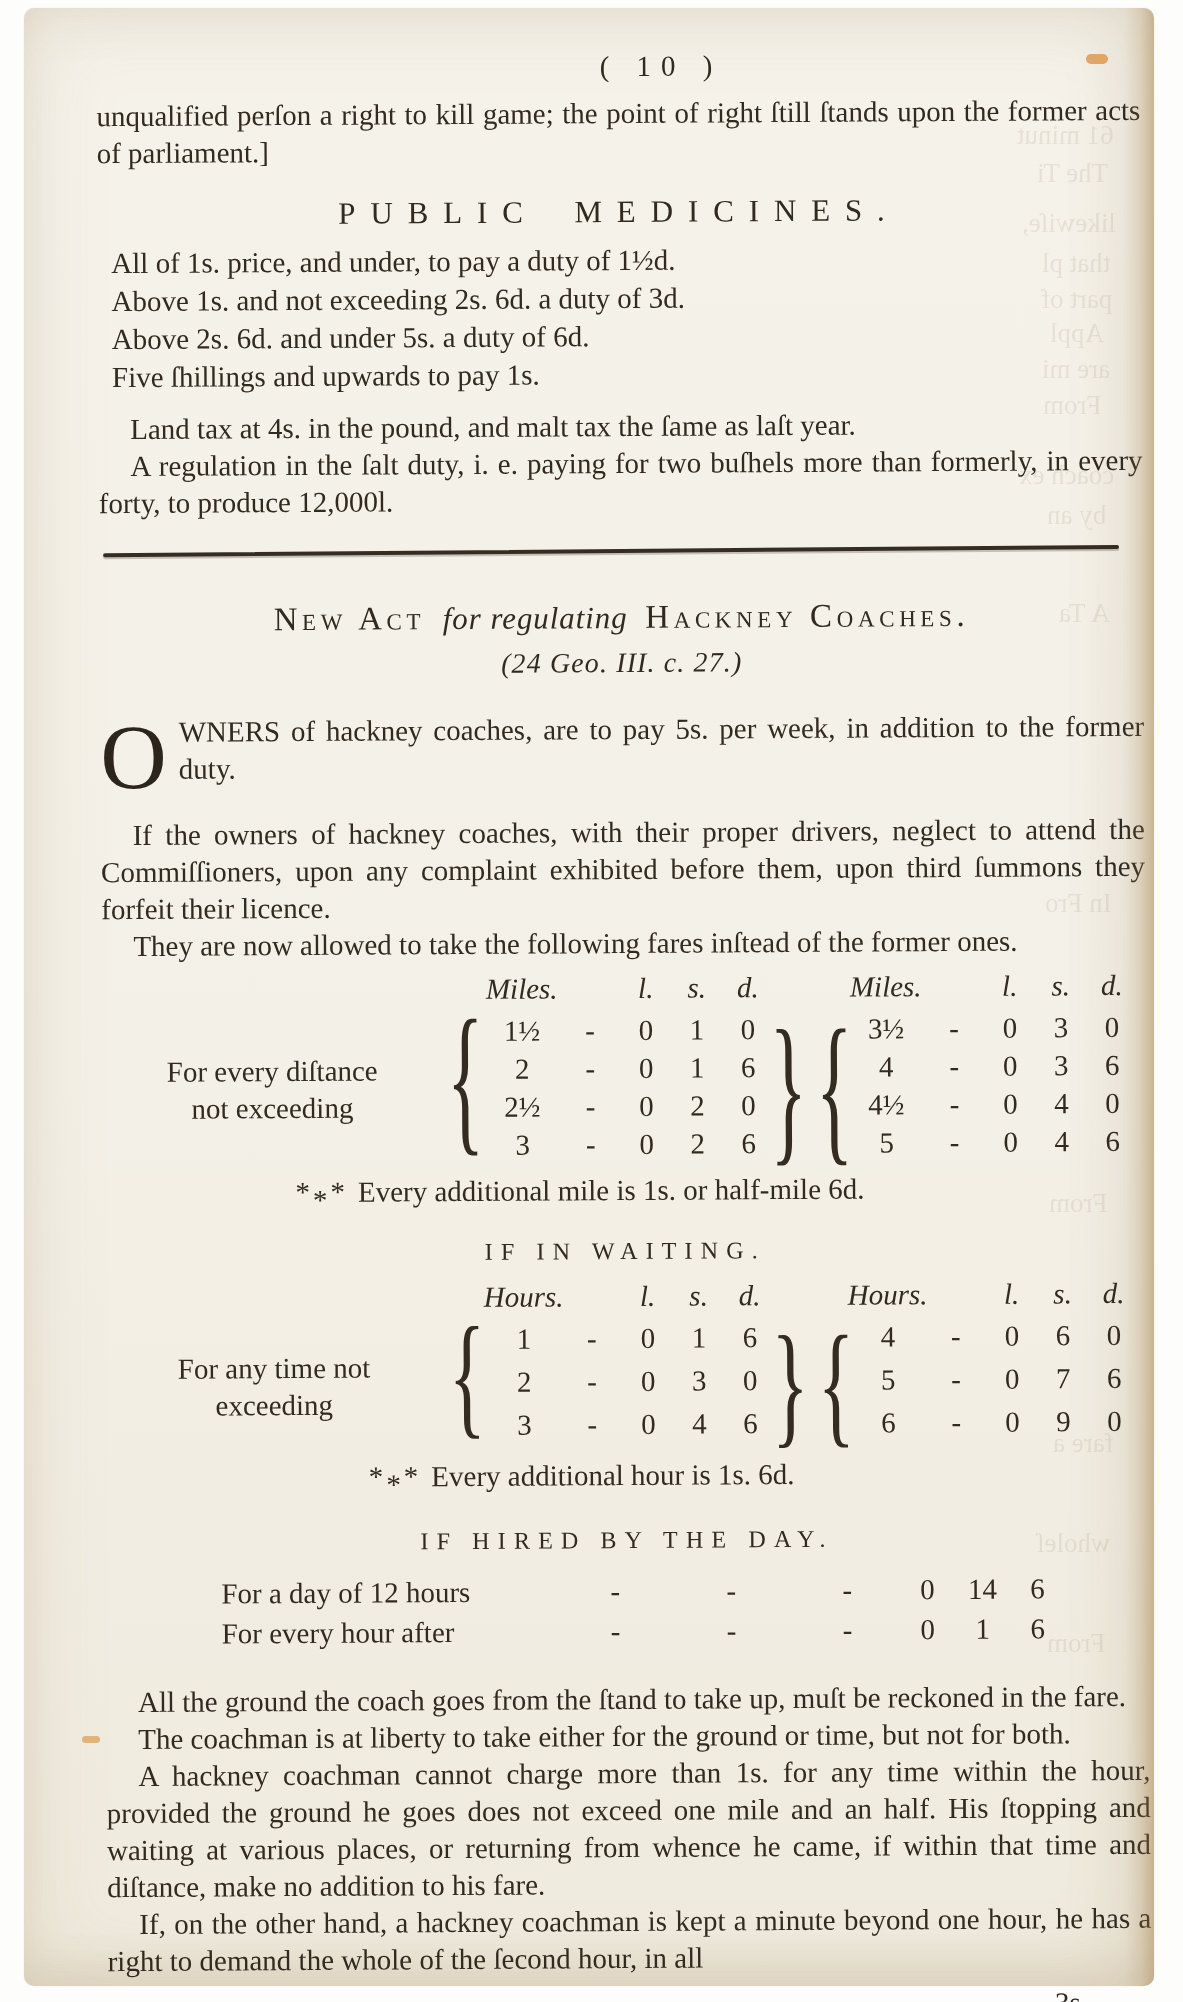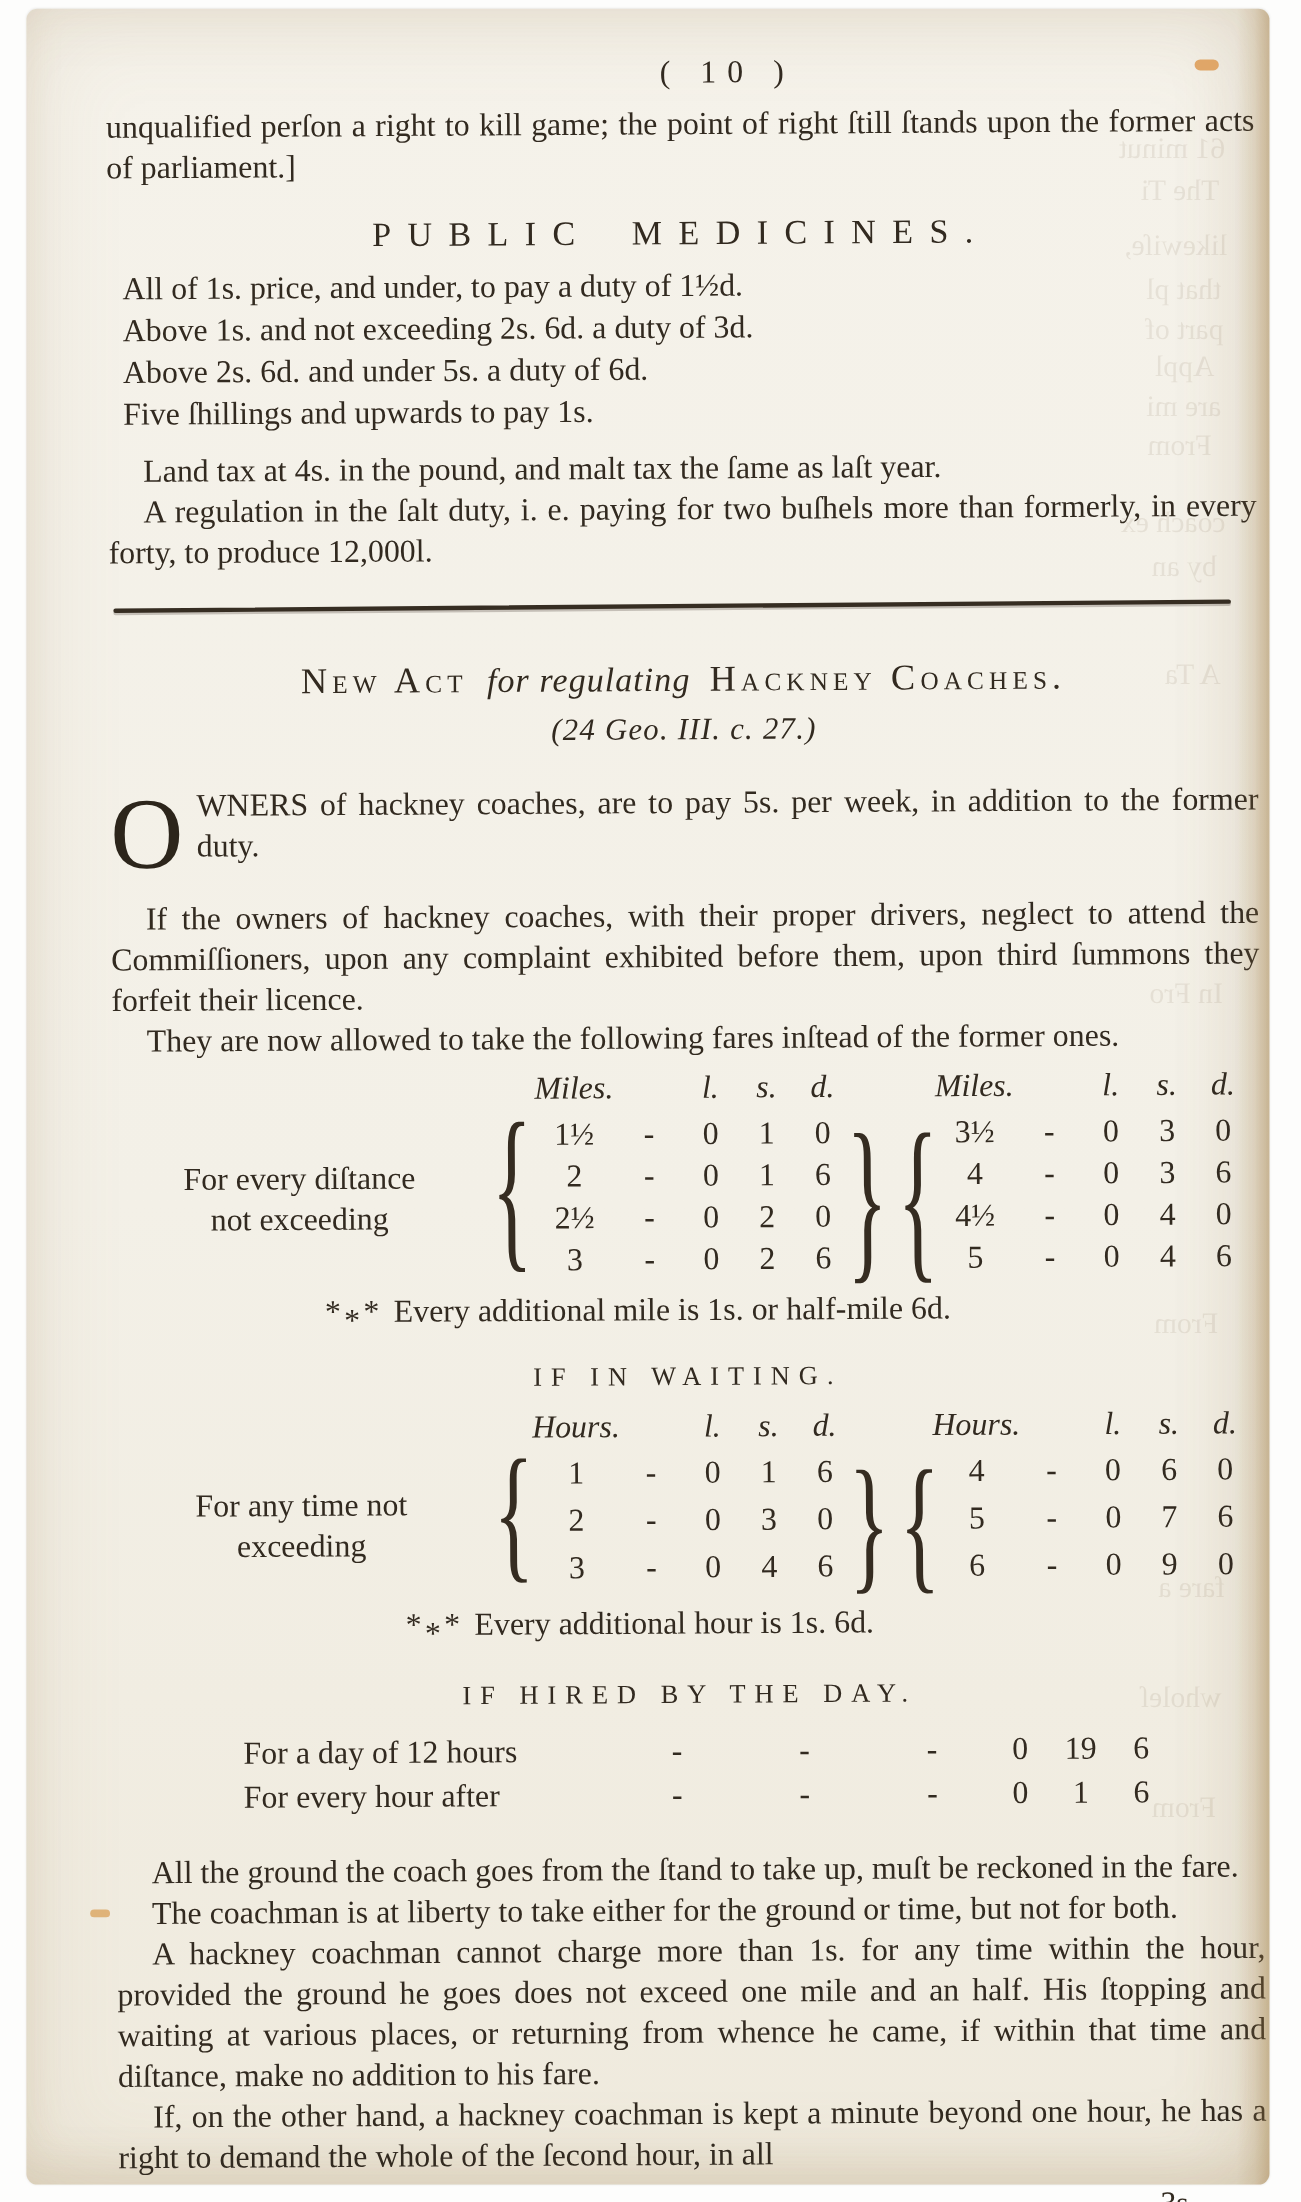--- a/index.html
+++ b/index.html
@@ -384,21 +384,21 @@
 
       <div class="sec-heading">IF HIRED BY THE DAY.</div>
 
       <div class="day-table">
         <div class="day-row">
           <span class="day-label">For a day of 12 hours</span>
           <span class="day-dash">-</span>
           <span class="day-dash">-</span>
           <span class="day-dash">-</span>
           <span class="day-l">0</span>
-          <span class="day-s">19</span>
+          <span class="day-s">14</span>
           <span class="day-d">6</span>
           <span class="day-end"></span>
         </div>
         <div class="day-row">
           <span class="day-label">For every hour after</span>
           <span class="day-dash">-</span>
           <span class="day-dash">-</span>
           <span class="day-dash">-</span>
           <span class="day-l">0</span>
           <span class="day-s">1</span>

